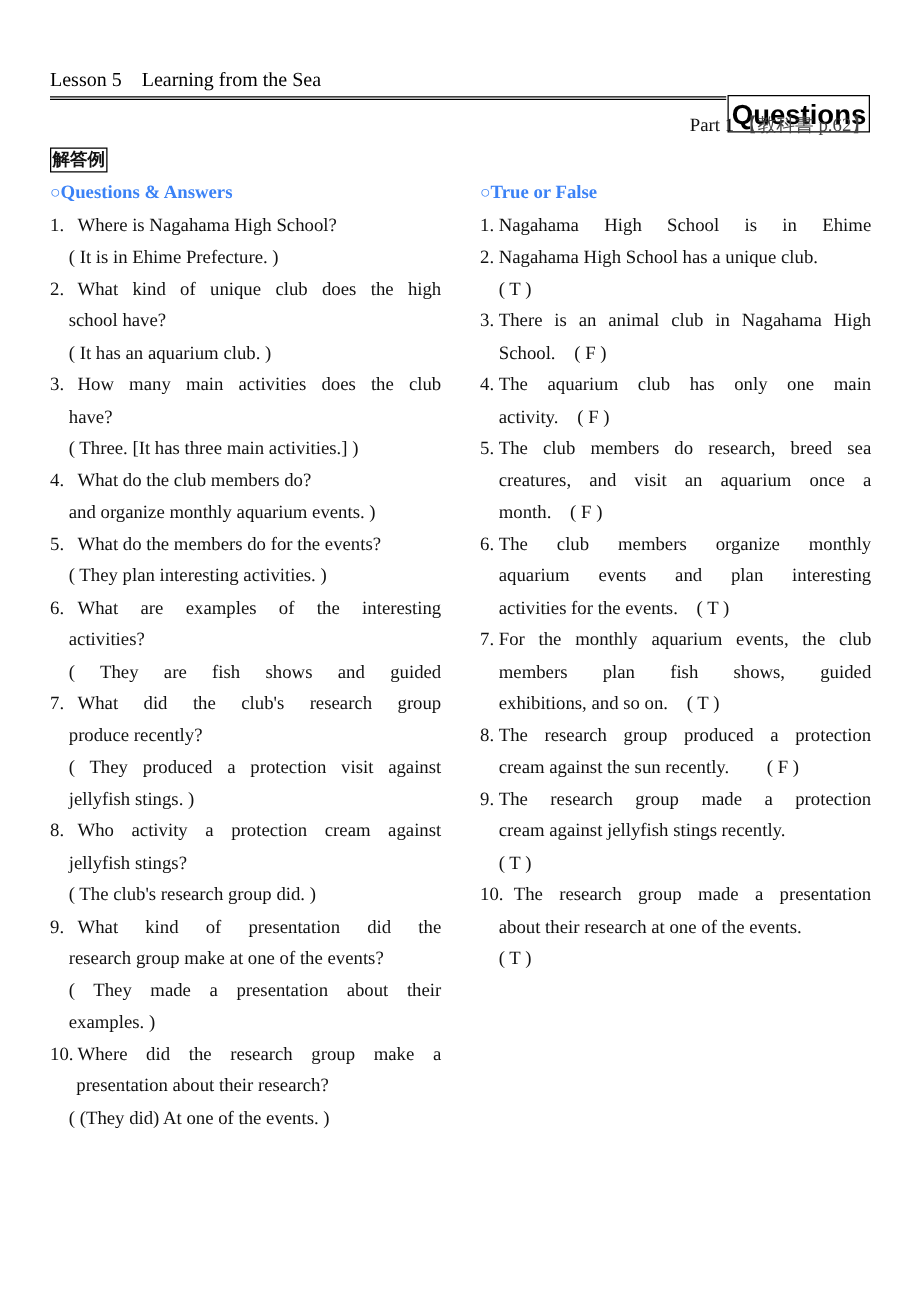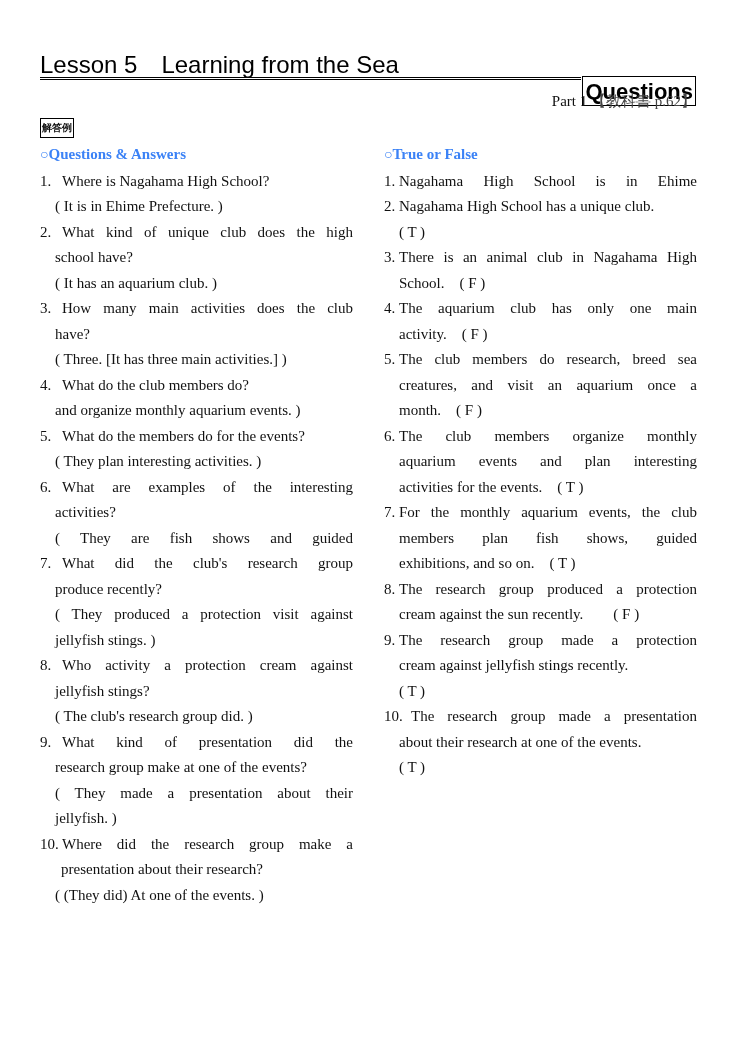--- a/index.html
+++ b/index.html
@@ -20,22 +20,22 @@
       left: 40px;
       top: 48px;
       width: 656px;
       height: 32px;
     }
     .lesson-title {
       position: absolute;
       left: 0;
       top: 6px;
       width: 541px;
-      font-family: Liberation Sans, sans-serif;
-      font-size: 24px;
+      font-family: Liberation Serif, serif;
+      font-size: 16px;
       line-height: 22px;
       color: #000;
       white-space: pre;
       border-bottom: 3px double #000;
       padding-bottom: 1px;
     }
     .questions-box {
       position: absolute;
       right: 0;
       top: 0;
@@ -61,21 +61,21 @@
       text-align: center;
     }
     .answer-badge {
       position: absolute;
       left: 40px;
       top: 118px;
       border: 1.2px solid #000;
       padding: 0 1px;
       font-family: "DejaVu Sans", sans-serif;
       font-weight: bold;
-      font-size: 10px;
+      font-size: 14px;
       line-height: 18px;
       color: #111;
     }
     .column {
       position: absolute;
       top: 143px;
     }
     .col-left {
       left: 40px;
       width: 313px;
@@ -222,21 +222,21 @@
         <div class="line indent">jellyfish stings?</div>
         <div class="line indent">( The club's research group did. )</div>
       </div>
       <div class="qa-item">
         <div class="line q-first">
           <span class="num">9.</span>
           <span class="flex-grow justify">What kind of presentation did the</span>
         </div>
         <div class="line indent">research group make at one of the events?</div>
         <div class="line indent justify">( They made a presentation about their</div>
-        <div class="line indent">jellyfish. )</div>
+        <div class="line indent">examples. )</div>
       </div>
       <div class="qa-item">
         <div class="line q-first">
           <span class="num">10.</span>
           <span class="flex-grow justify">Where did the research group make a</span>
         </div>
         <div class="line indent-2">presentation about their research?</div>
         <div class="line indent">( (They did) At one of the events. )</div>
       </div>
     </div>

